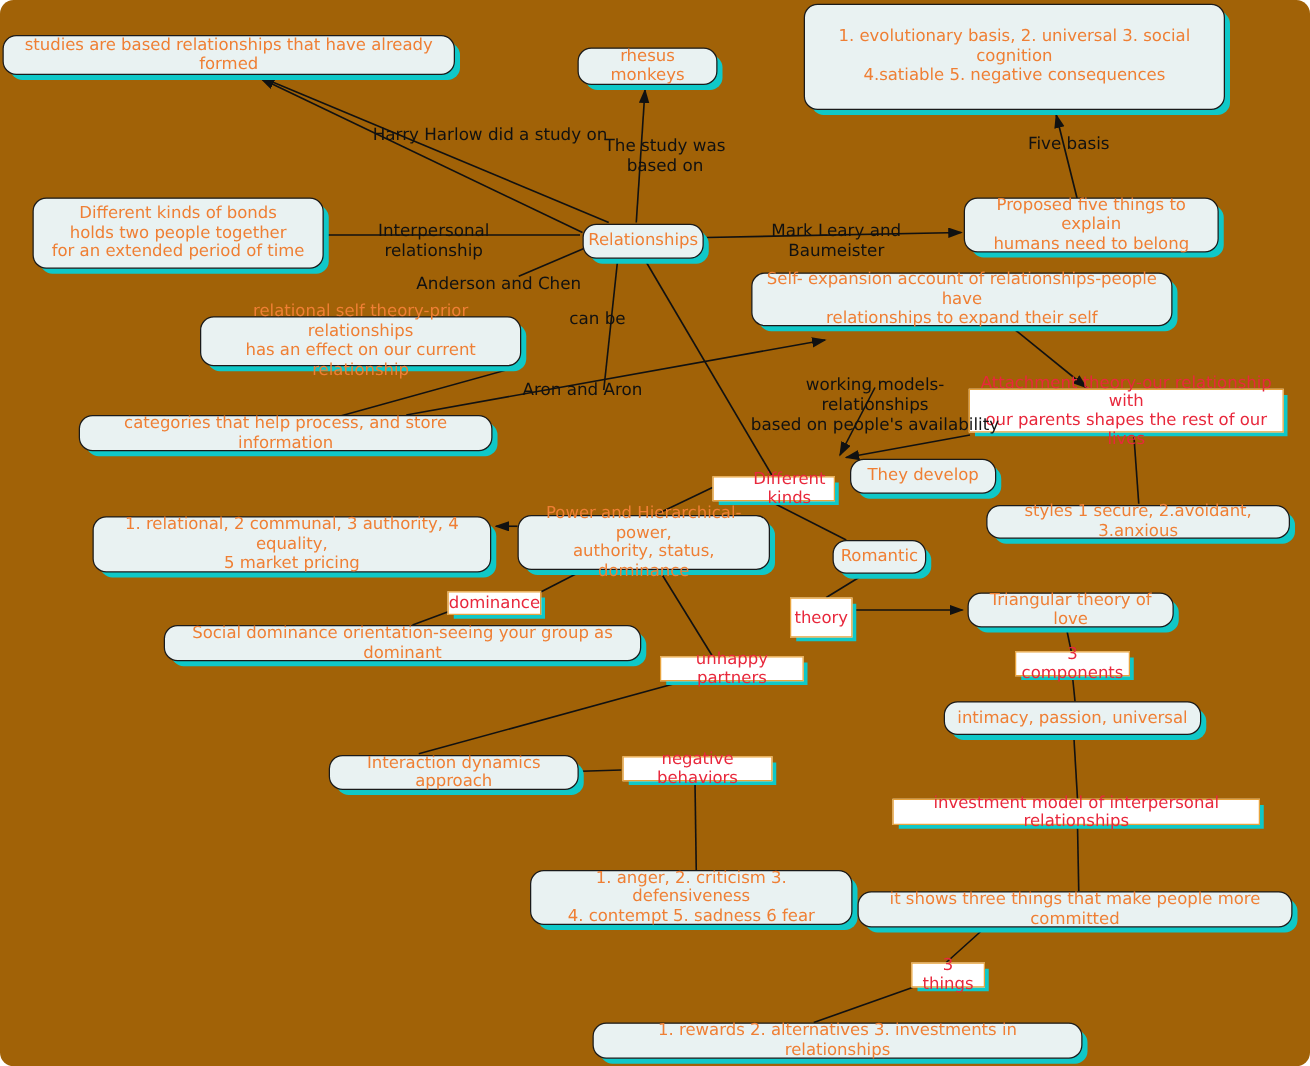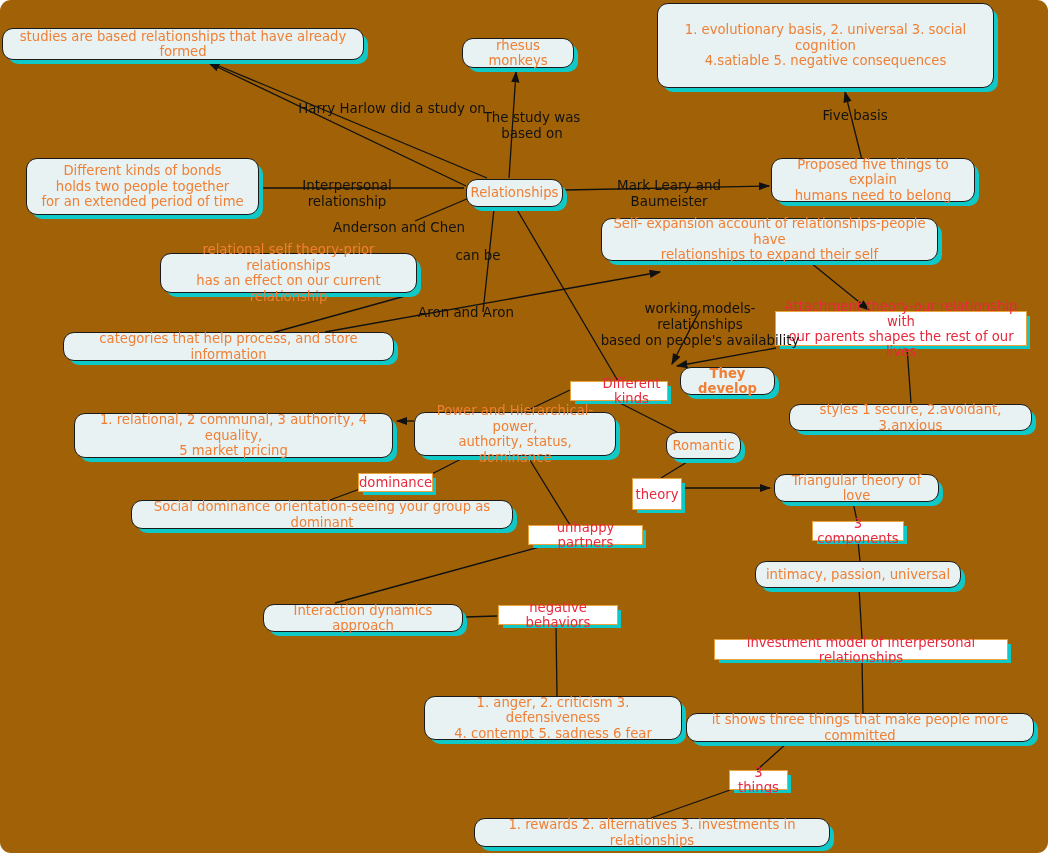--- a/index.html
+++ b/index.html
@@ -101,36 +101,36 @@
         <polyline points="862,660 863,713" fill="none" stroke="#111111" stroke-width="1.3"></polyline>
         <polyline points="465,617 497,616" fill="none" stroke="#111111" stroke-width="1.3"></polyline>
         <polyline points="556,626 557,696" fill="none" stroke="#111111" stroke-width="1.3"></polyline>
         <polyline points="787,743 757,770" fill="none" stroke="#111111" stroke-width="1.3"></polyline>
         <polyline points="730,790 651,818" fill="none" stroke="#111111" stroke-width="1.3"></polyline>
       </g>
   </svg>
   <div id="node-layer">
       <div class="node" style="left: 2px; top: 28px; width: 362px; height: 32px;">studies are based relationships that have already formed</div>
       <div class="node" style="left: 462px; top: 38px; width: 112px; height: 30px;">rhesus monkeys</div>
-      <div class="node" style="left: 657px; top: 3px; width: 337px; height: 85px; text-align: center;">1. evolutionary basis, 2. universal 3. social cognition
+      <div class="node" style="left: 643px; top: 3px; width: 337px; height: 85px; text-align: center;">1. evolutionary basis, 2. universal 3. social cognition
 4.satiable 5. negative consequences</div>
       <div class="node" style="left: 26px; top: 158px; width: 233px; height: 57px;">Different kinds of bonds
 holds two people together
 for an extended period of time</div>
       <div class="node" style="left: 466px; top: 179px; width: 97px; height: 28px;">Relationships</div>
       <div class="node" style="left: 771px; top: 158px; width: 204px; height: 44px;">Proposed five things to explain
 humans need to belong</div>
       <div class="node" style="left: 601px; top: 218px; width: 337px; height: 43px;">Self- expansion account of relationships-people have
 relationships to expand their self</div>
       <div class="node" style="left: 160px; top: 253px; width: 257px; height: 40px;">relational self theory-prior relationships
 has an effect on our current relationship</div>
       <div class="linknode" style="left: 775px; top: 311px; width: 252px; height: 35px;">Attachment theory-our relationship with
 our parents shapes the rest of our lives</div>
       <div class="node" style="left: 63px; top: 332px; width: 331px; height: 29px;">categories that help process, and store information</div>
-      <div class="node" style="left: 680px; top: 367px; width: 95px; height: 28px; font-weight: bold;">They develop</div>
+      <div class="node" style="left: 680px; top: 367px; width: 117px; height: 28px;">They develop</div>
       <div class="node" style="left: 789px; top: 404px; width: 243px; height: 27px;">styles 1 secure, 2.avoidant, 3.anxious</div>
       <div class="linknode" style="left: 570px; top: 381px; width: 98px; height: 20px; padding-left: 28px;">Different kinds</div>
       <div class="node" style="left: 74px; top: 413px; width: 319px; height: 45px;">1. relational, 2 communal, 3 authority, 4 equality,
 5 market pricing</div>
       <div class="node" style="left: 414px; top: 412px; width: 202px; height: 44px;">Power and Hierarchical-power,
 authority, status, dominance</div>
       <div class="node" style="left: 666px; top: 432px; width: 75px; height: 27px;">Romantic</div>
       <div class="linknode" style="left: 358px; top: 473px; width: 75px; height: 19px;">dominance</div>
       <div class="linknode" style="left: 632px; top: 478px; width: 50px; height: 32px;">theory</div>
       <div class="node" style="left: 774px; top: 474px; width: 165px; height: 28px;">Triangular theory of love</div>
@@ -138,21 +138,21 @@
       <div class="linknode" style="left: 528px; top: 525px; width: 115px; height: 20px;">unhappy partners</div>
       <div class="linknode" style="left: 812px; top: 521px; width: 92px; height: 20px;">3 components</div>
       <div class="node" style="left: 755px; top: 561px; width: 206px; height: 27px;">intimacy, passion, universal</div>
       <div class="node" style="left: 263px; top: 604px; width: 200px; height: 28px;">Interaction dynamics approach</div>
       <div class="linknode" style="left: 498px; top: 605px; width: 120px; height: 20px;">negative behaviors</div>
       <div class="linknode" style="left: 714px; top: 639px; width: 294px; height: 21px;">investment model of interpersonal relationships</div>
       <div class="node" style="left: 424px; top: 696px; width: 258px; height: 44px;">1. anger, 2. criticism 3. defensiveness
 4. contempt 5. sadness 6 fear</div>
       <div class="node" style="left: 686px; top: 713px; width: 348px; height: 29px;">it shows three things that make people more committed</div>
       <div class="linknode" style="left: 729px; top: 770px; width: 59px; height: 20px;">3 things</div>
-      <div class="node" style="left: 474px; top: 818px; width: 356px; height: 29px;">1. rewards 2. alternatives 3. investments in relationships</div>
+      <div class="node" style="left: 474px; top: 818px; width: 392px; height: 29px;">1. rewards 2. alternatives 3. investments in relationships</div>
     </div>
   <div id="caption-layer">
       <div class="caption" style="left: 287px; top: 101px; width: 210px;">Harry Harlow did a study on</div>
       <div class="caption" style="left: 477px; top: 110px; width: 110px;">The study was
 based on</div>
       <div class="caption" style="left: 820px; top: 108px; width: 70px;">Five basis</div>
       <div class="caption" style="left: 266px; top: 178px; width: 162px;">Interpersonal relationship</div>
       <div class="caption" style="left: 584px; top: 178px; width: 170px;">Mark Leary and Baumeister</div>
       <div class="caption" style="left: 331px; top: 220px; width: 136px;">Anderson and Chen</div>
       <div class="caption" style="left: 452px; top: 248px; width: 52px;">can be</div>

